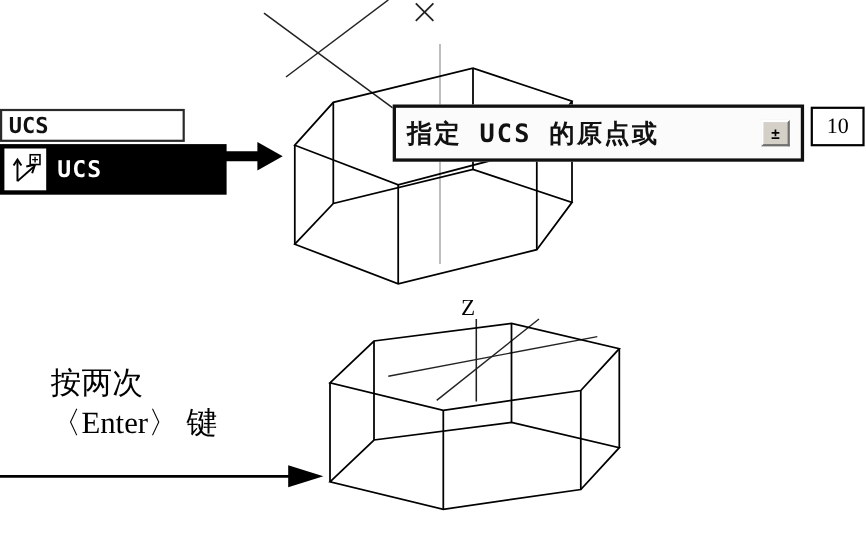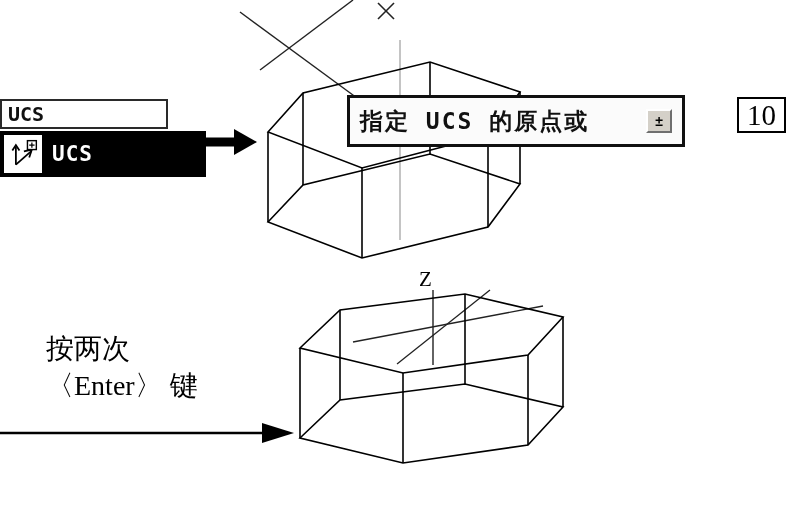--- a/index.html
+++ b/index.html
@@ -21,41 +21,41 @@
   }
   .ucs-menu .icon-box{
     width:38px;height:38px;background:#fff;display:flex;align-items:center;justify-content:center;
   }
   .ucs-menu .label{
     color:#fff;font-family:"DejaVu Sans Mono","Liberation Mono",monospace;
     font-size:21px;font-weight:bold;letter-spacing:1px;
   }
   
   .tooltip{
-    position:absolute;left:347px;top:95px;width:338px;height:52px;box-sizing:border-box;
+    position:absolute;left:357px;top:95px;width:374px;height:52px;box-sizing:border-box;
     border:3px solid #101010;background:#fbfbfb;display:flex;align-items:center;
     padding:0 10px;
   }
   .tooltip .prompt{
     font-family:"DejaVu Sans Mono","Liberation Mono",monospace;
     font-size:23px;font-weight:bold;letter-spacing:2px;color:#111;white-space:nowrap;
     flex:1;
   }
   .tooltip .expand-btn{
     width:26px;height:24px;background:#d4d0c8;
     border-top:2px solid #fff;border-left:2px solid #fff;
     border-right:2px solid #6f6f6f;border-bottom:2px solid #6f6f6f;
     box-sizing:border-box;display:flex;align-items:center;justify-content:center;
     font-size:14px;font-weight:bold;color:#000;cursor:pointer;line-height:1;
   }
   
   .value-box{
     position:absolute;left:737px;top:97px;width:49px;height:36px;box-sizing:border-box;
     border:2px solid #000;background:#fff;display:flex;align-items:center;justify-content:center;
-    font-family:"Liberation Serif","DejaVu Serif",serif;font-size:29px;color:#000;
+    font-family:"Liberation Serif","DejaVu Serif",serif;font-size:20px;color:#000;
   }
   
   .instruction{
     position:absolute;left:46px;top:330px;
     font-family:"Liberation Serif","DejaVu Serif",serif;
     font-size:28px;color:#000;line-height:37px;
   }
   .arrow-svg{position:absolute;}
   .fig-svg{position:absolute;}
   svg{display:block;}

